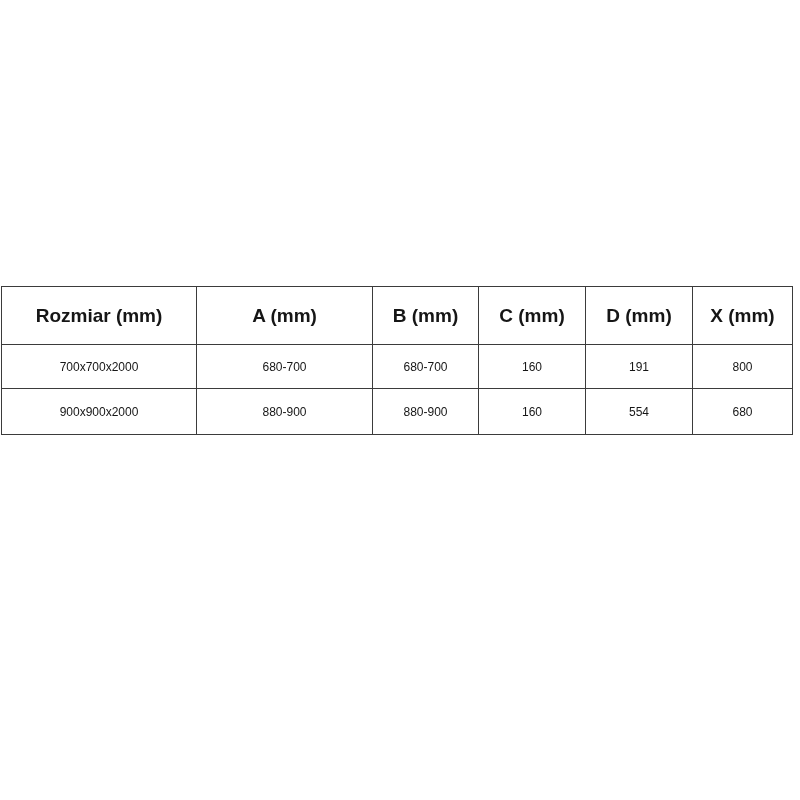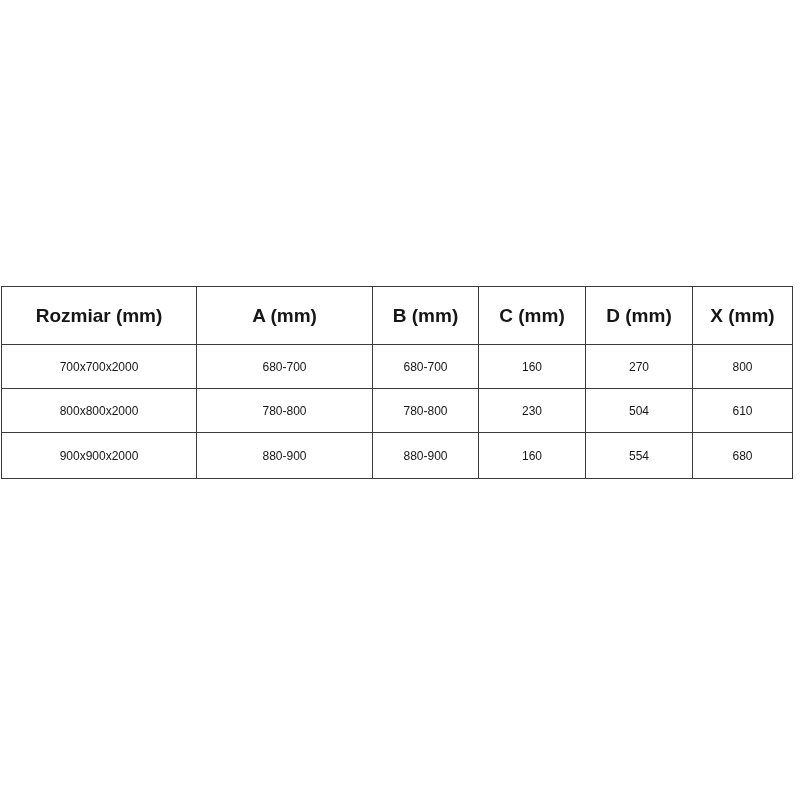--- a/index.html
+++ b/index.html
@@ -74,30 +74,22 @@
         <th>D (mm)</th>
         <th>X (mm)</th>
       </tr>
     </thead>
     <tbody>
       <tr>
         <td>700x700x2000</td>
         <td>680-700</td>
         <td>680-700</td>
         <td>160</td>
-        <td>270</td>
+        <td>191</td>
         <td>800</td>
-      </tr>
-      <tr>
-        <td>800x800x2000</td>
-        <td>780-800</td>
-        <td>780-800</td>
-        <td>230</td>
-        <td>504</td>
-        <td>610</td>
       </tr>
       <tr>
         <td>900x900x2000</td>
         <td>880-900</td>
         <td>880-900</td>
         <td>160</td>
         <td>554</td>
         <td>680</td>
       </tr>
     </tbody>

